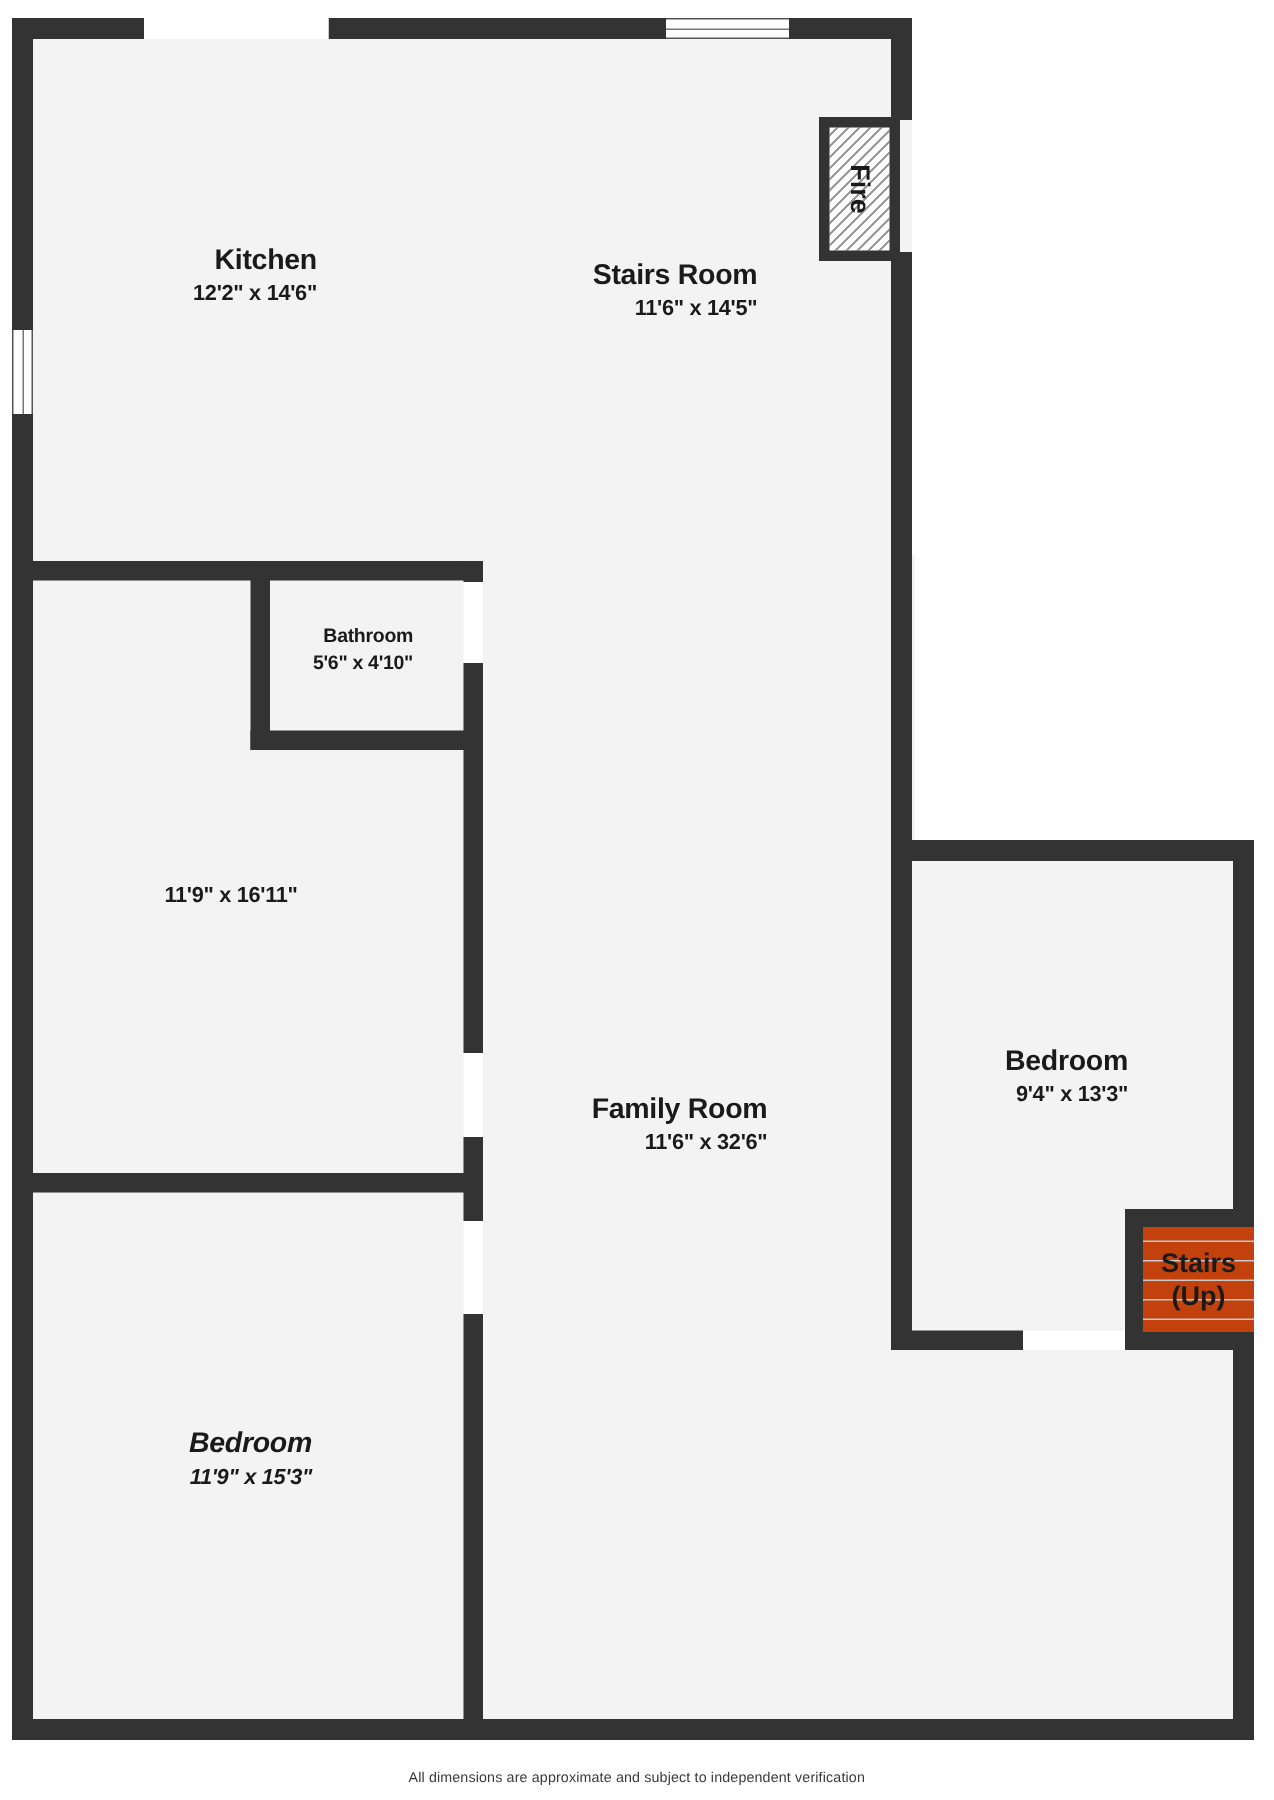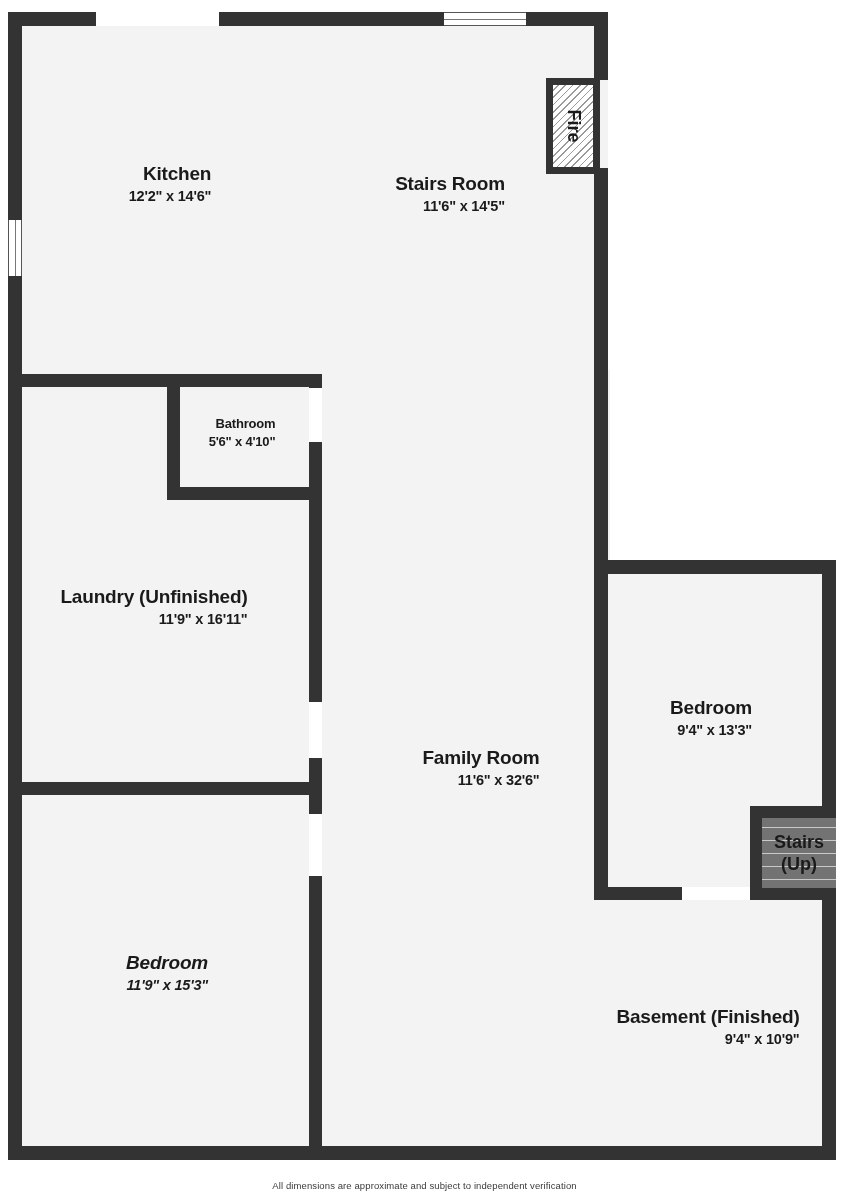--- a/index.html
+++ b/index.html
@@ -105,21 +105,21 @@
     font-weight: bold;
     color: #1a1a1a;
     transform: translate(-50%, -50%) rotate(90deg);
     transform-origin: center center;
     white-space: nowrap;
   }
   
   #stairs-box {
     position: absolute;
     box-sizing: border-box;
-    background: #737373;
+    background: #c2410c;
     overflow: hidden;
   }
   .stair-step {
     position: absolute;
     left: 0;
     right: 0;
     height: 1px;
     background: #c9c9c9;
   }
   #stairs-label {
@@ -240,40 +240,35 @@
     <span class="name">Stairs Room</span>
     <span class="dims">11'6" x 14'5"</span>
   </div>
 
   <div class="label small" style="left:242px; top:417px;">
     <span class="name">Bathroom</span>
     <span class="dims">5'6" x 4'10"</span>
   </div>
 
   <div class="label" style="left:154px; top:586px;">
-    <span class="name">Laundry (Unfinished)</span>
     <span class="dims">11'9" x 16'11"</span>
   </div>
 
-  <div class="label" style="left:453px; top:747px;margin-left:28px;">
+  <div class="label" style="left:453px; top:729px;">
     <span class="name">Family Room</span>
     <span class="dims">11'6" x 32'6"</span>
   </div>
 
   <div class="label" style="left:711px; top:697px;">
     <span class="name">Bedroom</span>
     <span class="dims">9'4" x 13'3"</span>
   </div>
 
   <div class="label" style="left:167px; top:952px;font-style:italic;">
     <span class="name">Bedroom</span>
     <span class="dims">11'9" x 15'3"</span>
   </div>
 
-  <div class="label" style="left:708px; top:1006px;">
-    <span class="name">Basement (Finished)</span>
-    <span class="dims">9'4" x 10'9"</span>
-  </div>
 
   <div id="footer-note">All dimensions are approximate and subject to independent verification</div>
   <div id="maris-watermark">MARIS</div>
 
 </div>
 
 </body></html>

